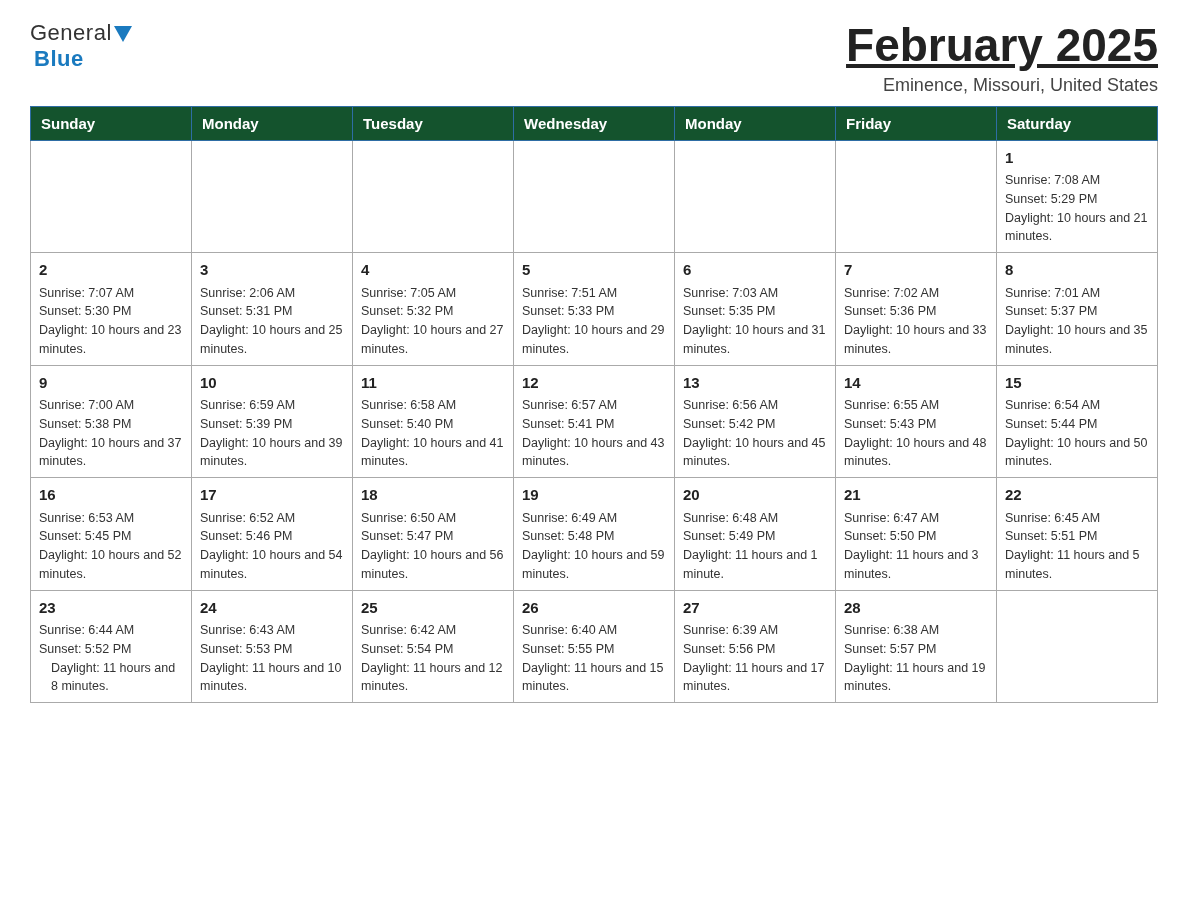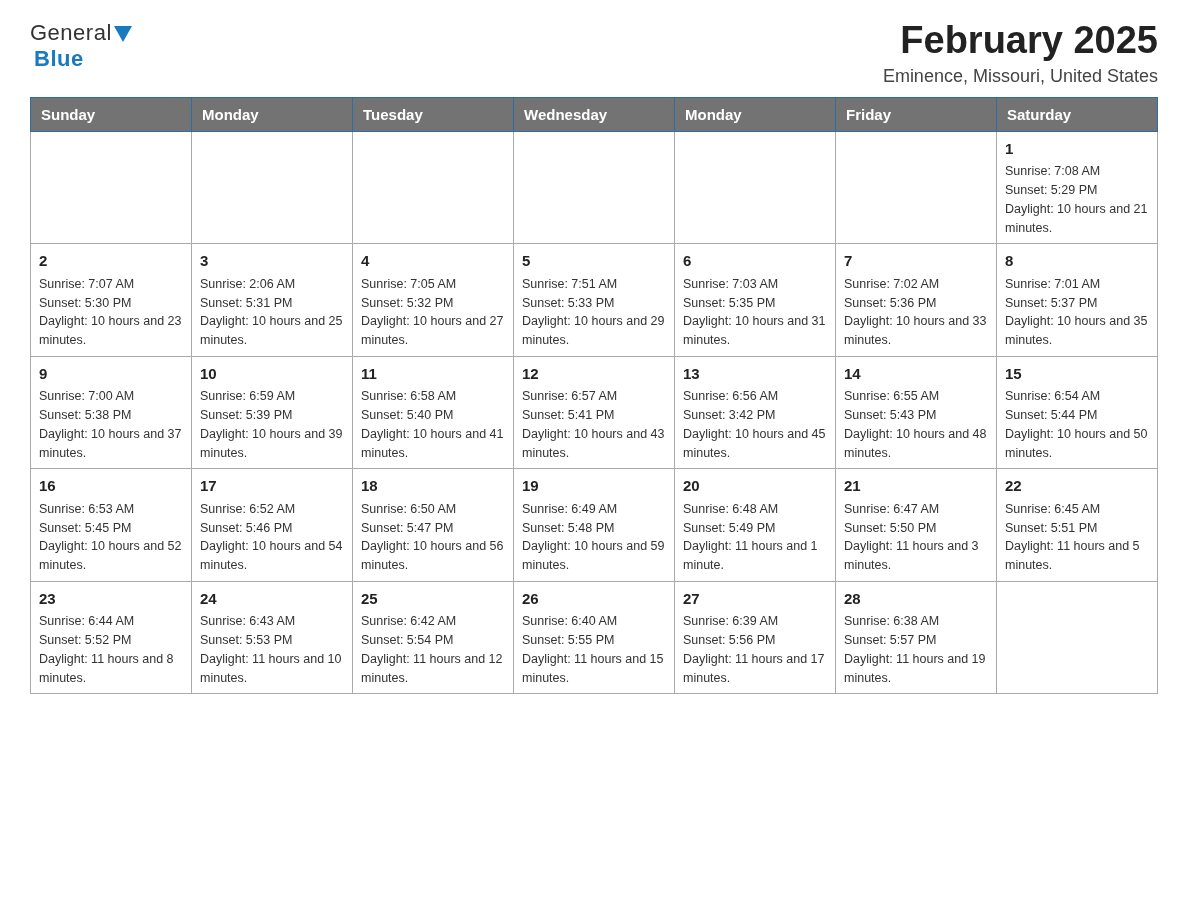--- a/index.html
+++ b/index.html
@@ -13,37 +13,38 @@
     .header {
       display: flex;
       justify-content: space-between;
       align-items: flex-start;
       margin-bottom: 10px;
     }
     .title-block {
       text-align: right;
     }
     .title-block h1 {
-      font-size: 38px;
+      font-size: 46px;
       font-weight: 900;
       color: #222;
       line-height: 1.1;
+      text-decoration: underline;
     }
     .title-block .location {
       font-size: 18px;
       color: #444;
       margin-top: 4px;
     }
     .calendar {
       width: 100%;
       border-collapse: collapse;
       margin-top: 8px;
     }
     .calendar th {
-      background-color: #737373;
+      background-color: #14532d;
       color: #fff;
       font-size: 15px;
       font-weight: bold;
       padding: 8px 10px;
       text-align: left;
       border: 1px solid #2e6da4;
     }
     .calendar td {
       vertical-align: top;
       border: 1px solid #aaa;
@@ -189,21 +190,21 @@
         </td>
         <td>
           <span class="day-number">12</span>
           <span style="display: block;">Sunrise: 6:57 AM</span>
           <span style="display: block;">Sunset: 5:41 PM</span>
           <span style="display: block;">Daylight: 10 hours and 43 minutes.</span>
         </td>
         <td>
           <span class="day-number">13</span>
           <span style="display: block;">Sunrise: 6:56 AM</span>
-          <span style="display: block;">Sunset: 3:42 PM</span>
+          <span style="display: block;">Sunset: 5:42 PM</span>
           <span style="display: block;">Daylight: 10 hours and 45 minutes.</span>
         </td>
         <td>
           <span class="day-number">14</span>
           <span style="display: block;">Sunrise: 6:55 AM</span>
           <span style="display: block;">Sunset: 5:43 PM</span>
           <span style="display: block;">Daylight: 10 hours and 48 minutes.</span>
         </td>
         <td>
           <span class="day-number">15</span>
@@ -254,21 +255,21 @@
           <span style="display: block;">Sunrise: 6:45 AM</span>
           <span style="display: block;">Sunset: 5:51 PM</span>
           <span style="display: block;">Daylight: 11 hours and 5 minutes.</span>
         </td>
       </tr>
       <tr class="week-row">
         <td>
           <span class="day-number">23</span>
           <span style="display: block;">Sunrise: 6:44 AM</span>
           <span style="display: block;">Sunset: 5:52 PM</span>
-          <span style="display: block;">Daylight: 11 hours and 8 minutes.</span>
+          <span style="display: block; margin-left: 12px;">Daylight: 11 hours and 8 minutes.</span>
         </td>
         <td>
           <span class="day-number">24</span>
           <span style="display: block;">Sunrise: 6:43 AM</span>
           <span style="display: block;">Sunset: 5:53 PM</span>
           <span style="display: block;">Daylight: 11 hours and 10 minutes.</span>
         </td>
         <td>
           <span class="day-number">25</span>
           <span style="display: block;">Sunrise: 6:42 AM</span>

